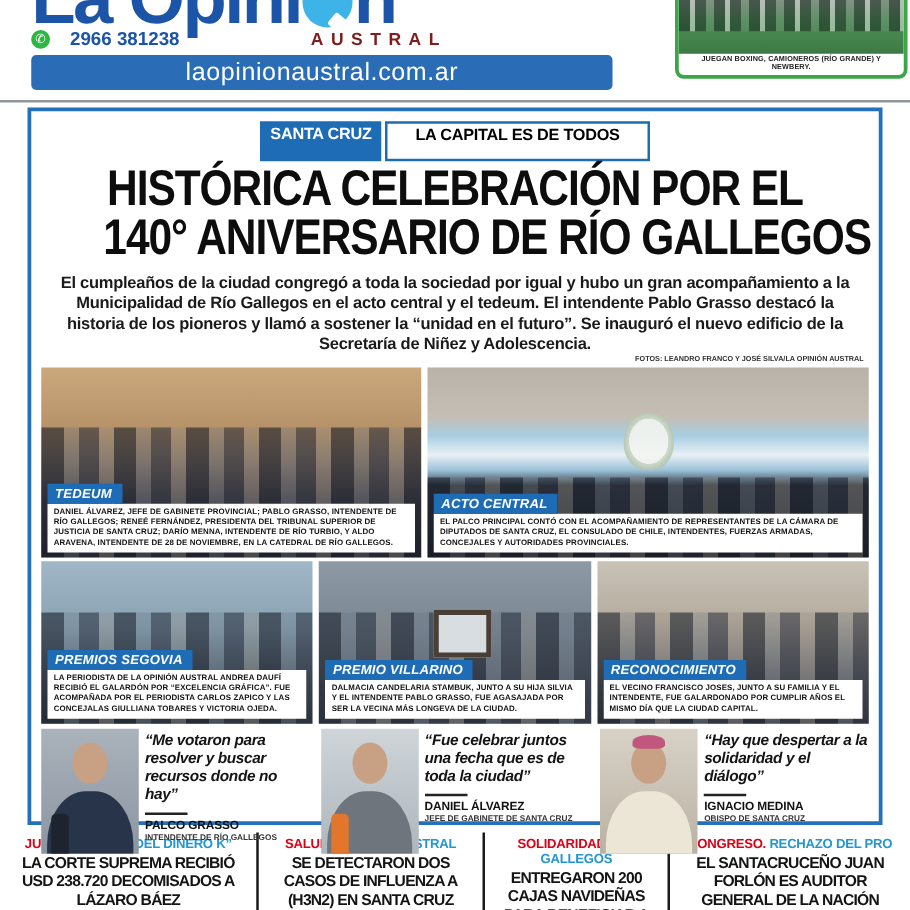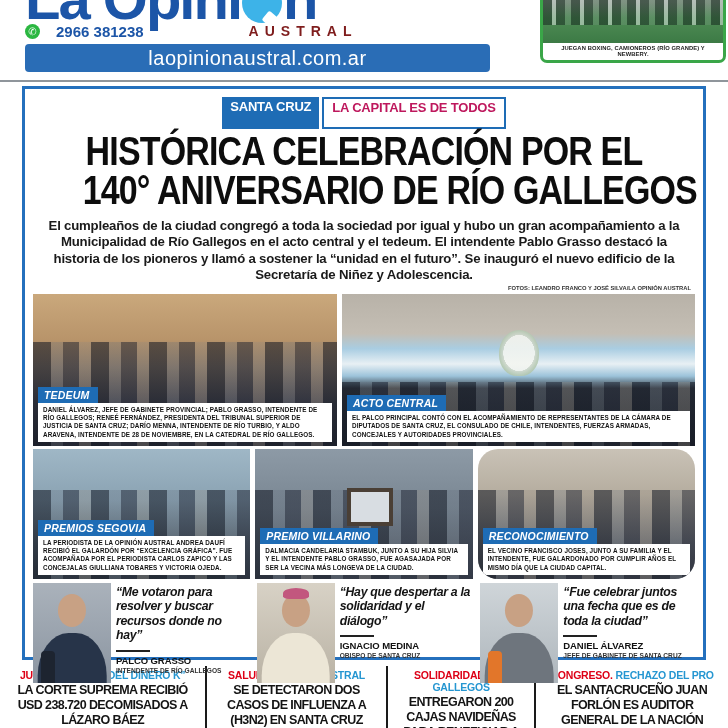--- a/index.html
+++ b/index.html
@@ -28,21 +28,21 @@
     background:repeating-linear-gradient(90deg, rgba(20,40,30,.55) 0 9px, rgba(230,235,235,.5) 9px 13px, rgba(25,45,35,.55) 13px 22px, rgba(120,150,130,.3) 22px 28px); }
   .promo-caption { padding:2px 2px 3px; font-size:5.8px; font-weight:700; color:#222; text-align:center; letter-spacing:.1px; }
 
   .separator { margin-top:2px; border-top:2px solid #8f959b; }
 
   
   .frame { position:relative; margin:4px 22px 0; height:574px; border:3px solid #2470bd; background:#fff; padding:6px 8px 0; }
 
   .kicker-row { display:flex; justify-content:center; gap:3px; margin-top:2px; }
   .kicker-badge { background:#1e6cb5; color:#fff; font-weight:700; font-size:13px; padding:2px 8px 15px; letter-spacing:-0.2px; }
-  .kicker-tag { background:#fff; color:#be185d; font-weight:700; font-size:13px; padding:1px 8px 2px; border:2px solid #1e6cb5; letter-spacing:-0.2px; }
+  .kicker-tag { background:#fff; color:#000000; font-weight:700; font-size:13px; padding:1px 22px 2px; border:2px solid #1e6cb5; letter-spacing:-0.2px; }
 
   .headline { margin-top:3px; text-align:center; font-size:40px; line-height:0.98; font-weight:700; color:#0d0d0d; letter-spacing:-1px; transform:scaleX(.85); transform-origin:center; white-space:nowrap; }
   .lede { margin:8px auto 0; width:652px; text-align:center; font-size:13.2px; line-height:1.22; font-weight:700; color:#1a1a1a; letter-spacing:-0.2px; }
   .credit { margin-top:2px; text-align:right; font-size:5.8px; font-weight:700; color:#333; padding-right:4px; }
 
   .photo-row { display:flex; gap:5px; margin-top:3px; }
   .photo { position:relative; overflow:hidden; background:#888; }
   .row1 .photo { height:152px; }
   .row1 .p-left { width:304px; }
   .row1 .p-right { flex:1; }
@@ -50,21 +50,21 @@
 
   .photo::before { content:""; position:absolute; left:0; right:0; top:32%; bottom:0;
     background:repeating-linear-gradient(90deg, rgba(15,20,32,.55) 0 18px, rgba(95,105,120,.25) 18px 30px, rgba(25,30,45,.5) 30px 46px, rgba(145,135,125,.28) 46px 58px); }
   .ph-tedeum { background:linear-gradient(180deg,#caa87c 0%,#b8946a 30%,#8a7a6a 48%,#4a4a52 72%,#2e3038 100%); }
   .ph-acto { background:linear-gradient(180deg,#b8b2a8 0%,#c4beb4 26%,#a9cde2 36%,#e8f0f4 46%,#9cc3da 54%,#3a4048 62%,#23272e 100%); }
   .ph-acto::before { top:58%; }
   .emblem { position:absolute; left:50%; top:24%; width:40px; height:46px; transform:translateX(-50%); background:radial-gradient(ellipse at center, #f3f5f0 55%, #cfd8cc 56%, #7fa879 100%); border-radius:50% 50% 45% 45%; opacity:.9; }
   .ph-segovia { background:linear-gradient(180deg,#9fb7c6 0%,#8aa2b2 40%,#5d6a74 72%,#3f4850 100%); }
   .ph-villarino { background:linear-gradient(180deg,#8d9aa6 0%,#798692 45%,#4d545e 100%); }
   .frame-prop { position:absolute; left:42%; top:30%; width:46px; height:38px; background:#d8dde2; border:4px solid #4a3f35; }
-  .ph-recon { background:linear-gradient(180deg,#c9c2b6 0%,#b5ad9f 35%,#6d7074 72%,#474b52 100%);border-radius:20px; }
+  .ph-recon { background:linear-gradient(180deg,#c9c2b6 0%,#b5ad9f 35%,#6d7074 72%,#474b52 100%); }
 
   .overlay { position:absolute; left:5px; right:5px; bottom:4px; }
   .photo-label { display:inline-block; background:#1e6cb5; color:#fff; font-weight:700; font-style:italic; font-size:10.5px; padding:2px 8px 2px 6px; letter-spacing:.2px; }
   .photo-caption { background:#fff; color:#111; font-size:6.3px; font-weight:700; line-height:1.3; padding:3px 5px; letter-spacing:.1px; }
   .row1 .photo-caption, .row2 .photo-caption { max-width:100%; }
 
   
   .quotes-row { display:flex; gap:9px; margin-top:4px; }
   .quote-cell { flex:1; display:flex; gap:5px; }
   .mug { position:relative; width:78px; height:100px; flex:none; overflow:hidden; }
@@ -181,41 +181,41 @@
             <div class="mic mic-dark"></div>
           </div>
         <div class="q-body">
           <div class="q-text">“Me votaron para resolver y buscar recursos donde no hay”</div>
           <div class="q-rule"></div>
           <div class="q-name">PALCO GRASSO</div>
           <div class="q-role">INTENDENTE DE RÍO GALLEGOS</div>
         </div>
       </div>
       <div class="quote-cell">
+        <div class="mug mug-alvarez">
+            <div class="mic mic-orange"></div>
+          </div>
+        <div class="q-body">
+          <div class="q-text">“Fue celebrar juntos una fecha que es de toda la ciudad”</div>
+          <div class="q-rule"></div>
+          <div class="q-name">DANIEL ÁLVAREZ</div>
+          <div class="q-role">JEFE DE GABINETE DE SANTA CRUZ</div>
+        </div>
+      </div>
+      <div class="quote-cell">
         <div class="mug mug-medina">
             <div class="hat"></div>
           </div>
         <div class="q-body">
           <div class="q-text">“Hay que despertar a la solidaridad y el diálogo”</div>
           <div class="q-rule"></div>
           <div class="q-name">IGNACIO MEDINA</div>
           <div class="q-role">OBISPO DE SANTA CRUZ</div>
         </div>
       </div>
-      <div class="quote-cell">
-        <div class="mug mug-alvarez">
-            <div class="mic mic-orange"></div>
-          </div>
-        <div class="q-body">
-          <div class="q-text">“Fue celebrar juntos una fecha que es de toda la ciudad”</div>
-          <div class="q-rule"></div>
-          <div class="q-name">DANIEL ÁLVAREZ</div>
-          <div class="q-role">JEFE DE GABINETE DE SANTA CRUZ</div>
-        </div>
-      </div>
     </div>
 
   </div>
 
   <div class="bottom-strip">
     <div class="teaser t1">
       <div class="teaser-kicker">
         <span class="teaser-section">JUDICIAL.</span>
         <span class="teaser-tag">“PARA DEL DINERO K”</span>
       </div>

